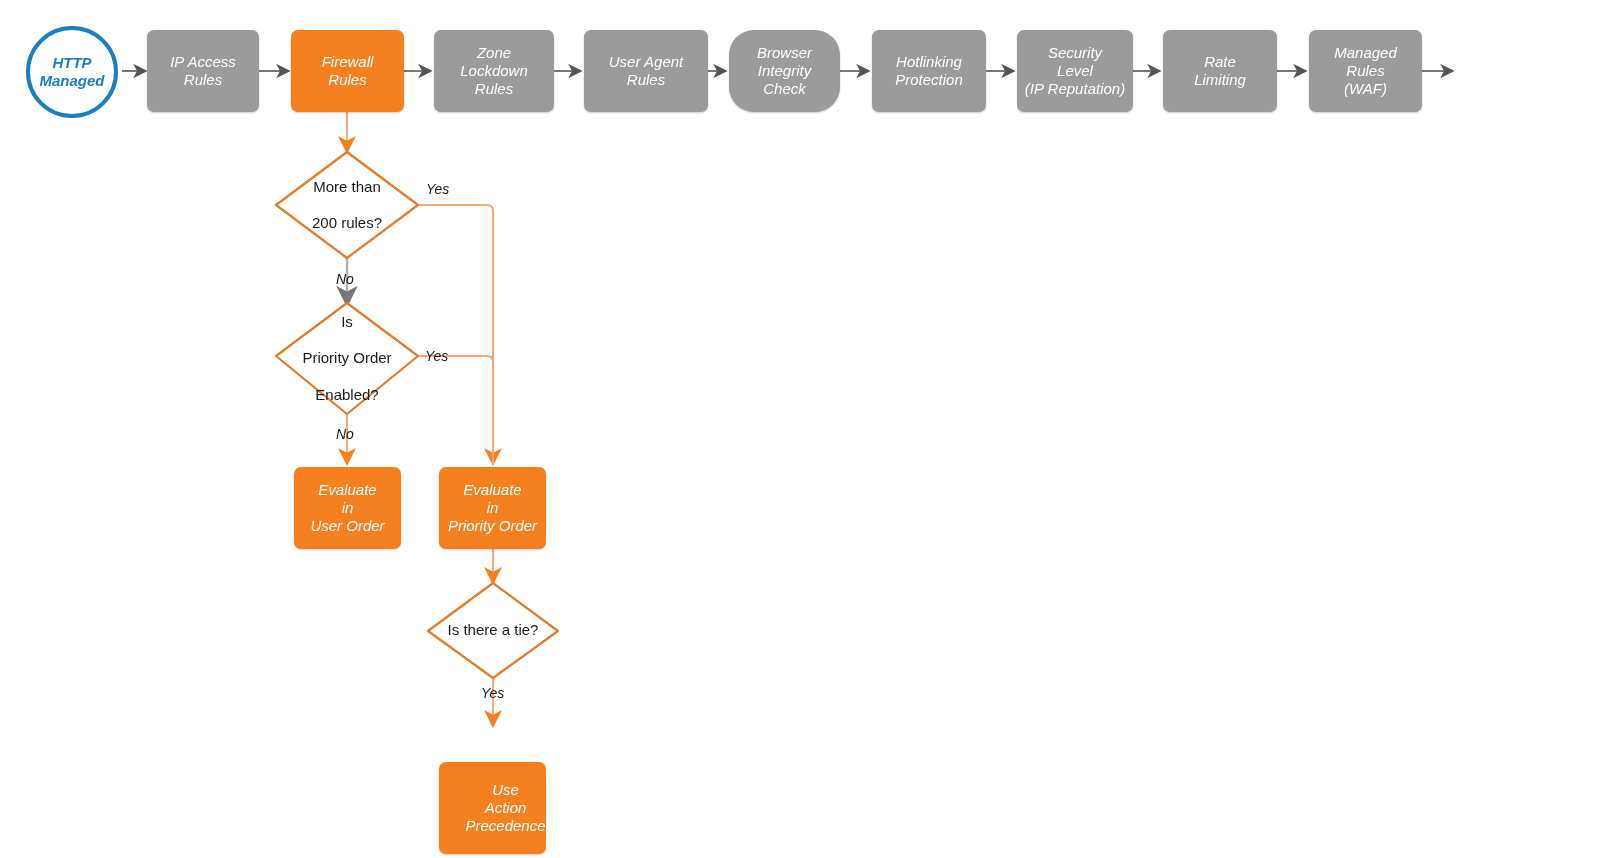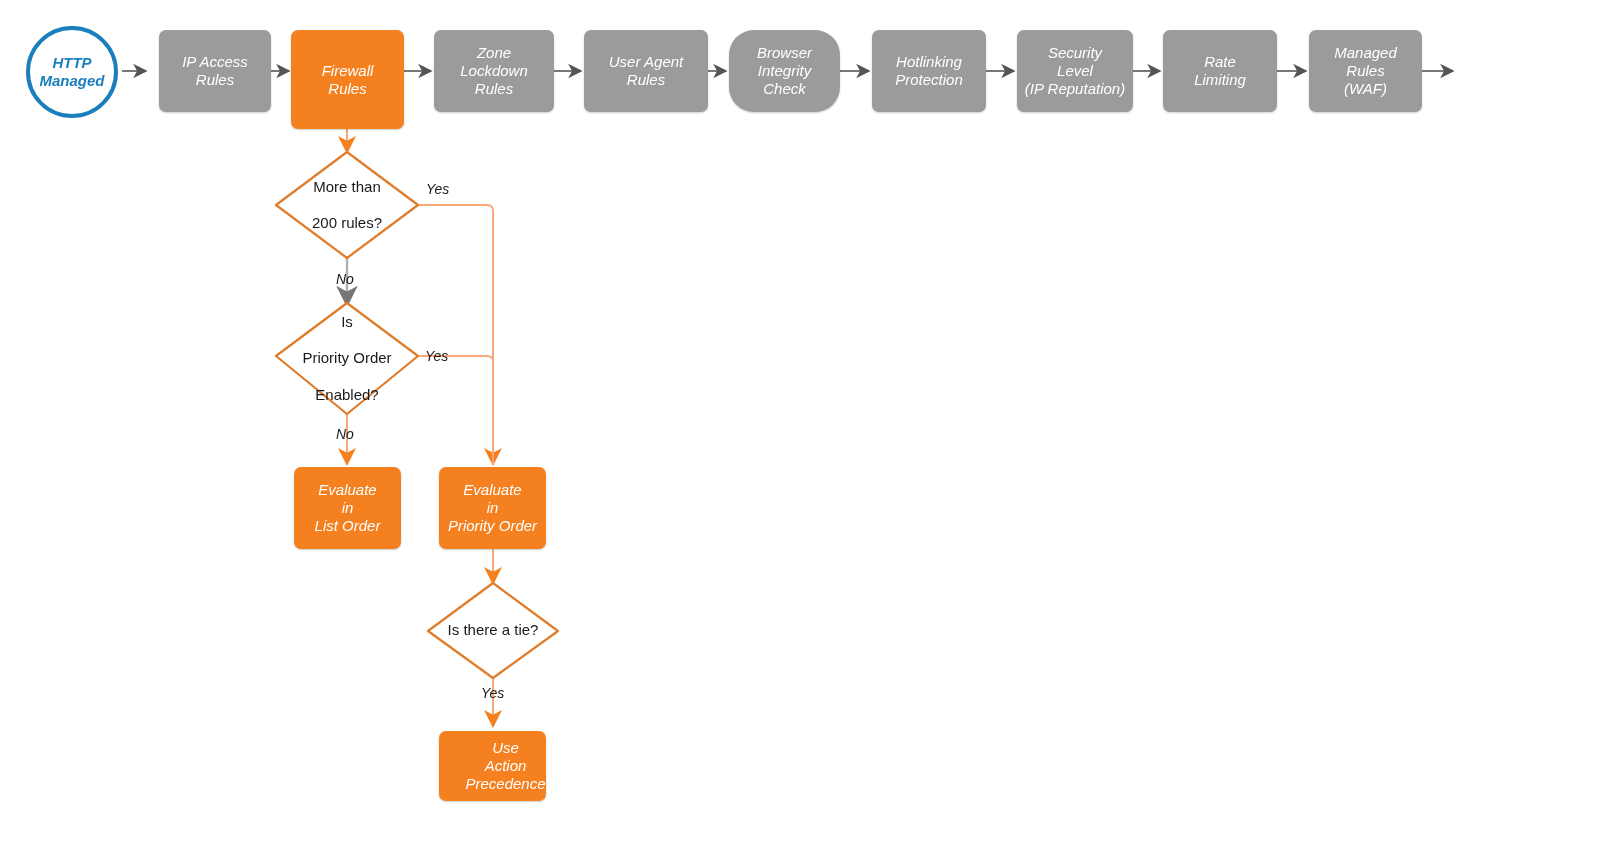--- a/index.html
+++ b/index.html
@@ -148,28 +148,28 @@
     </g>
   </svg>
 
   <div class="node terminator start" style="left:26px; top:26px; width:92px; height:92px;">
     <span>
       <span class="nl">HTTP</span>
       <span class="nl">Managed</span>
     </span>
   </div>
 
-  <div class="node box gray" style="left:147px; top:30px; width:112px; height:82px;margin-left:12px;">
+  <div class="node box gray" style="left:147px; top:30px; width:112px; height:82px;">
     <span>
       <span class="nl">IP Access</span>
       <span class="nl">Rules</span>
     </span>
   </div>
 
-  <div class="node box orange" style="left:291px; top:30px; width:113px; height:99px;justify-content:center;">
+  <div class="node box orange" style="left:291px; top:30px; width:113px; height:82px;justify-content:center;">
     <span>
       <span class="nl">Firewall</span>
       <span class="nl">Rules</span>
     </span>
   </div>
 
   <div class="node box gray" style="left:434px; top:30px; width:120px; height:82px;">
     <span>
       <span class="nl">Zone</span>
       <span class="nl">Lockdown</span>
@@ -241,33 +241,33 @@
   <div class="diamond-wrap" style="left:428px; top:583px; width:130px; height:95px;">
     <div class="diamond-label">
       <span class="nl">Is there a tie?</span>
     </div>
   </div>
 
   <div class="node box orange" style="left:294px; top:467px; width:107px; height:82px;">
     <span>
       <span class="nl">Evaluate</span>
       <span class="nl">in</span>
-      <span class="nl">List Order</span>
+      <span class="nl">User Order</span>
     </span>
   </div>
 
   <div class="node box orange" style="left:439px; top:467px; width:107px; height:82px;">
     <span>
       <span class="nl">Evaluate</span>
       <span class="nl">in</span>
       <span class="nl">Priority Order</span>
     </span>
   </div>
 
-  <div class="node box orange" style="left:439px; top:731px; width:107px; height:70px;padding-left:32px;">
+  <div class="node box orange" style="left:439px; top:762px; width:107px; height:92px;padding-left:32px;">
     <span>
       <span class="nl">Use</span>
       <span class="nl">Action</span>
       <span class="nl">Precedence</span>
     </span>
   </div>
 
   <span class="edge-label" style="left:426px; top:181px;">Yes</span>
   <span class="edge-label" style="left:336px; top:271px;">No</span>
   <span class="edge-label" style="left:425px; top:348px;">Yes</span>

